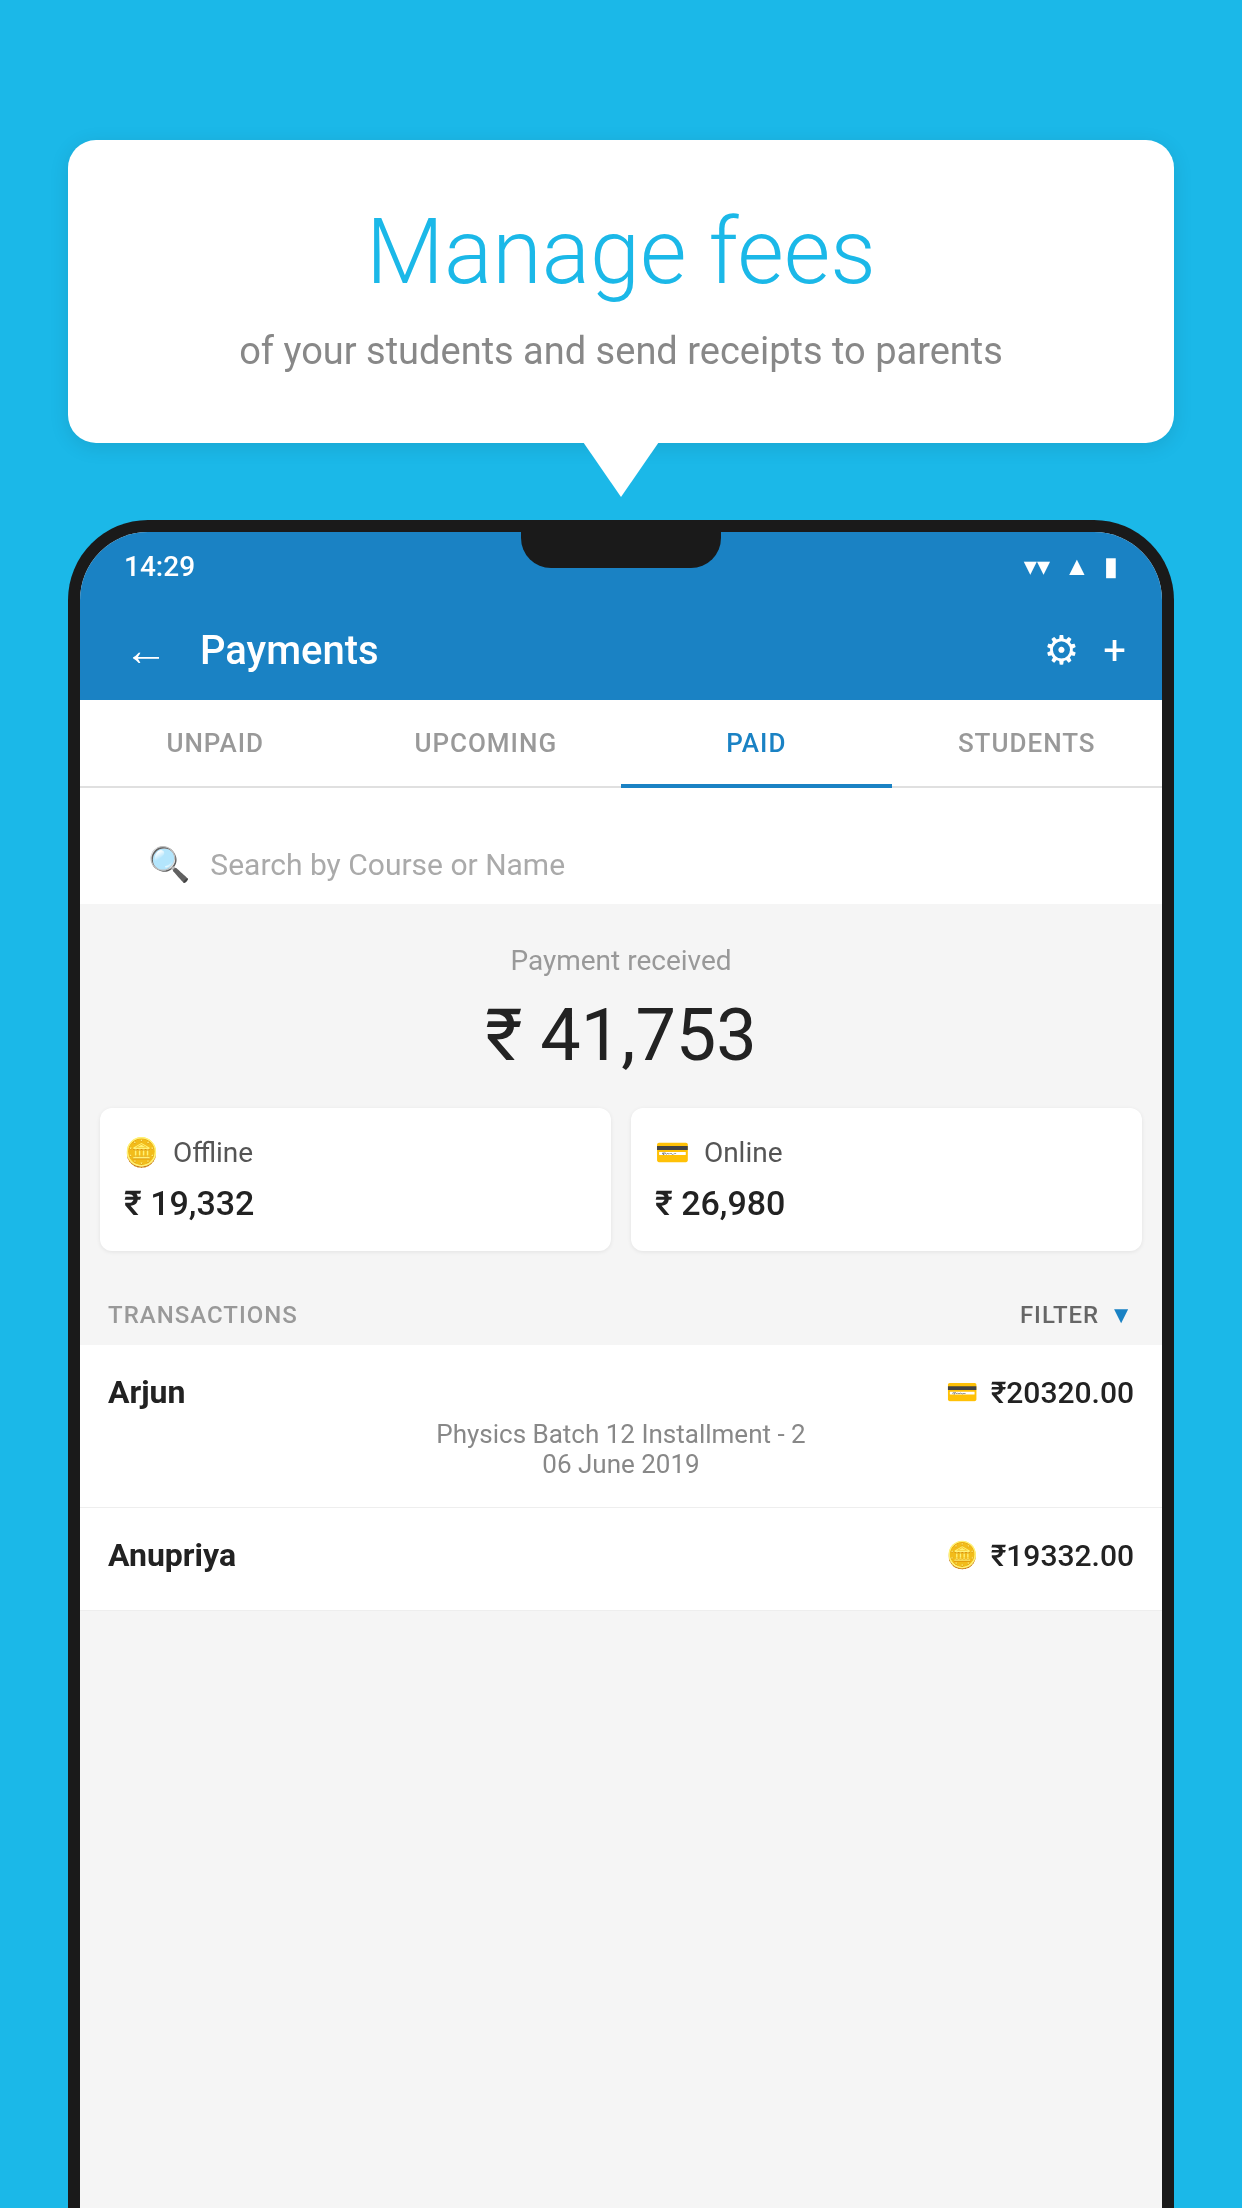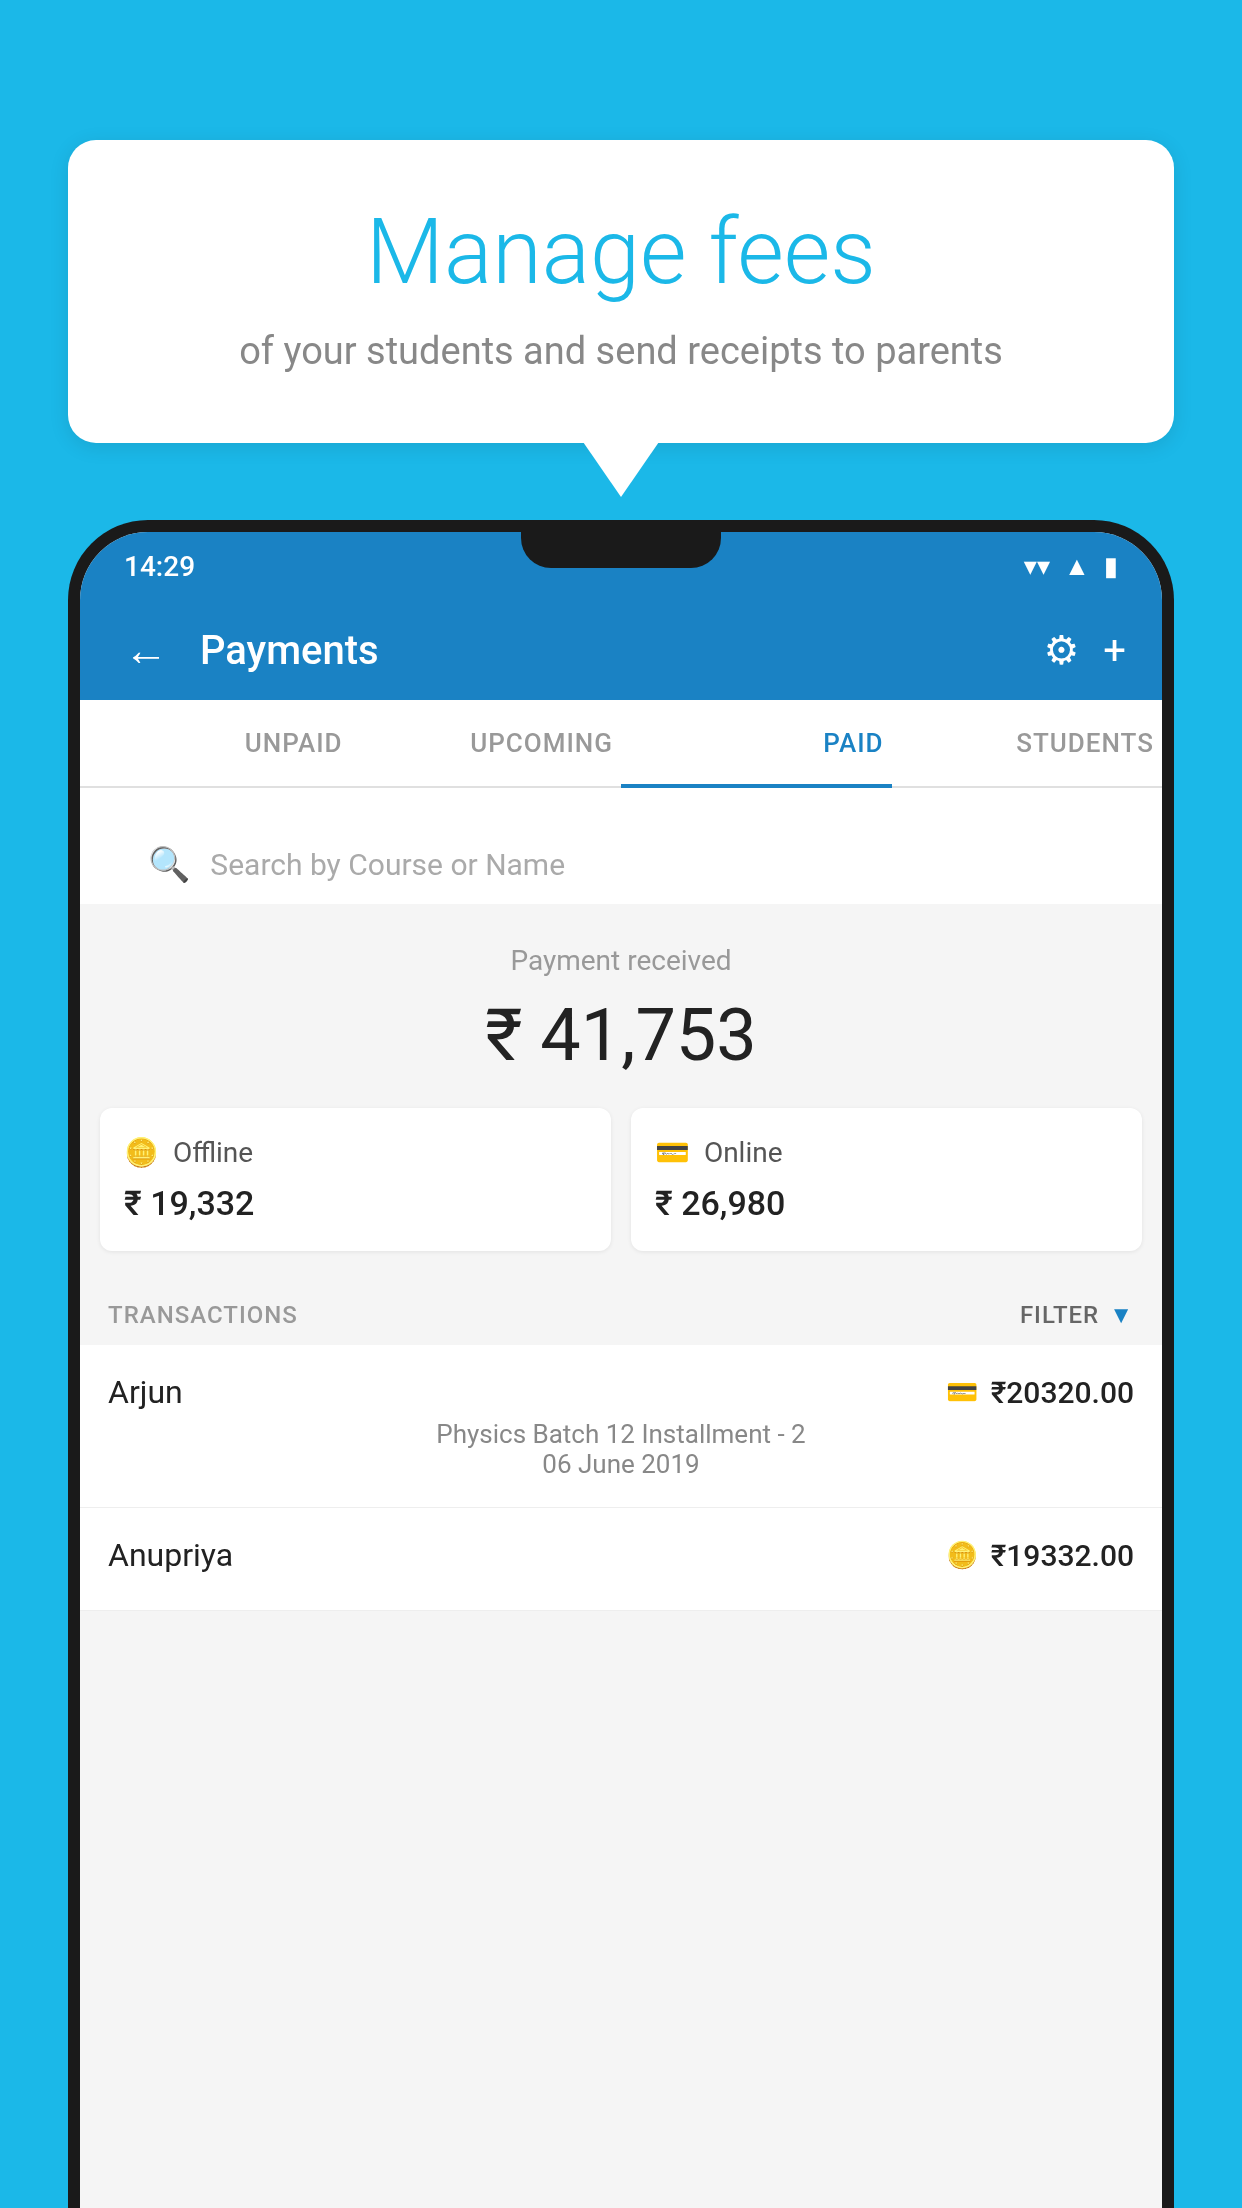--- a/index.html
+++ b/index.html
@@ -147,22 +147,22 @@
 
     
     .tabs {
       background: white;
       display: flex;
       border-bottom: 2px solid #e0e0e0;
     }
 
     .tab {
       flex: 1;
-      text-align: right;
-      padding: 28px 8px;
+      text-align: center;
+      padding: 28px 24px;
       font-size: 26px;
       font-weight: 500;
       color: #999;
       letter-spacing: 1px;
       cursor: pointer;
       position: relative;
     }
 
     .tab.active {
       color: #1a82c4;
@@ -298,21 +298,21 @@
     .transaction-main {
       display: flex;
       justify-content: space-between;
       align-items: center;
       margin-bottom: 8px;
     }
 
     .transaction-name {
       color: #222;
       font-size: 32px;
-      font-weight: 400;
+      font-weight: 700;
     }
 
     .transaction-amount-row {
       display: flex;
       align-items: center;
       gap: 12px;
     }
 
     .transaction-icon {
       color: #1a82c4;

